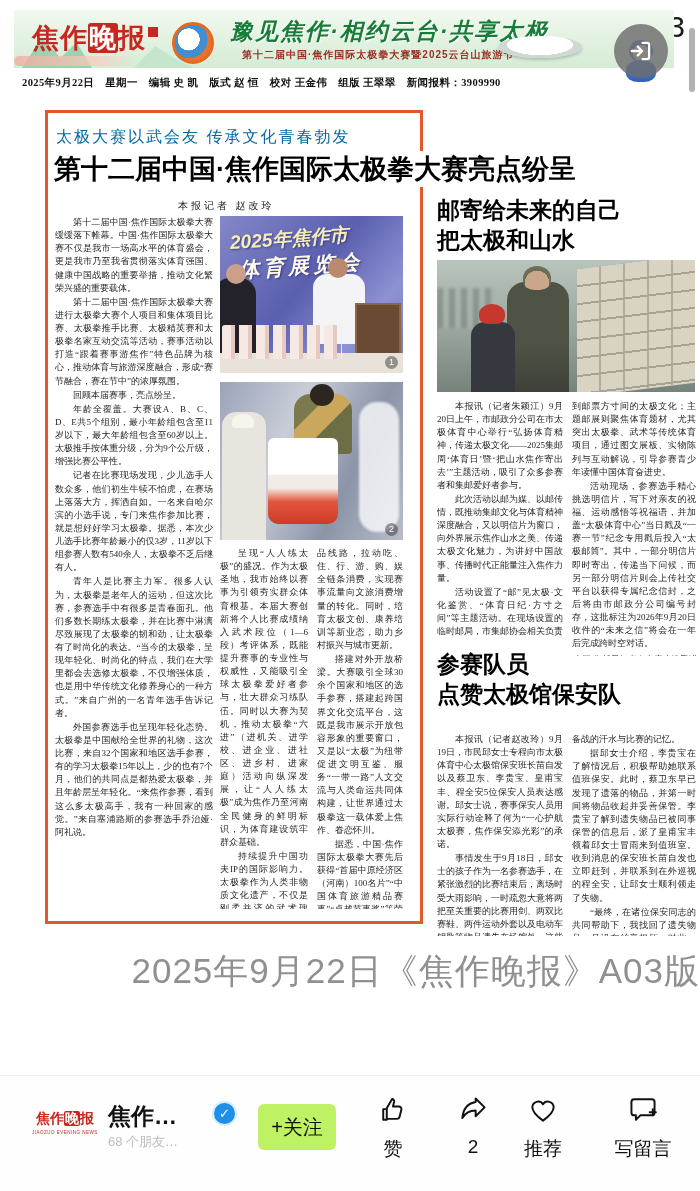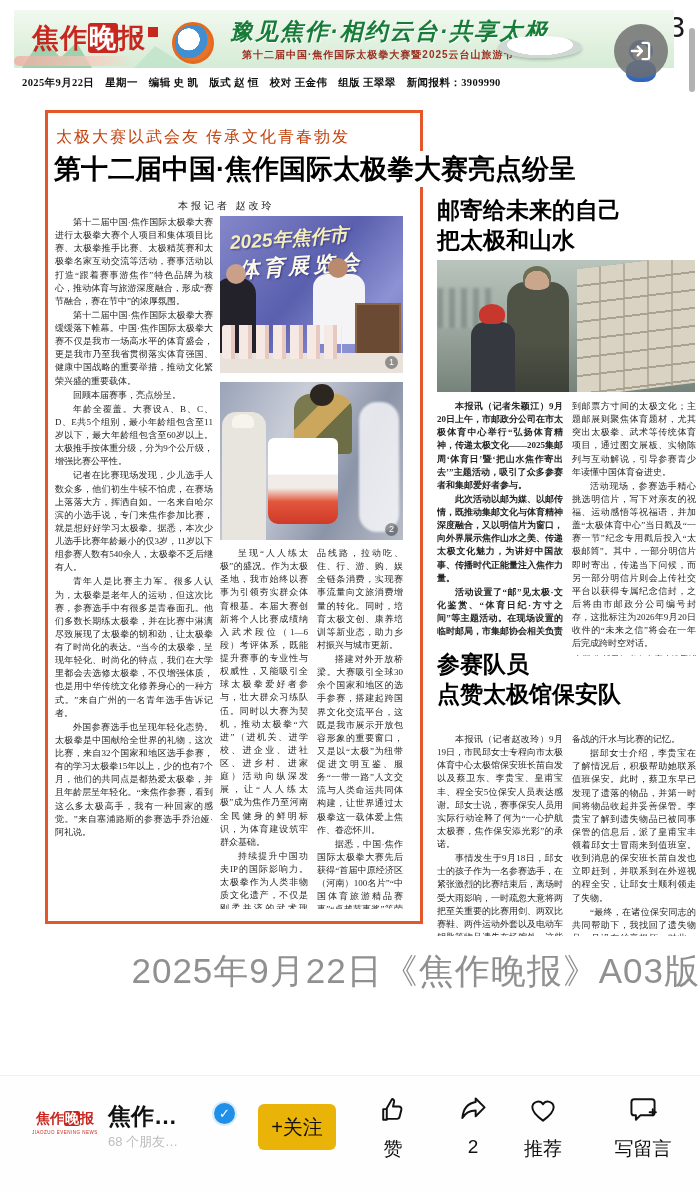--- a/index.html
+++ b/index.html
@@ -39,21 +39,21 @@
                   background:radial-gradient(circle at 50% 58%, #fbe8d0 0 46%, #4a7fd4 47% 100%); }
   .mascot .body { position:absolute; left:0; top:20px; width:30px; height:22px; border-radius:45% 45% 40% 40%;
                   background:linear-gradient(180deg,#4a7fd4,#2f63b8); }
 
   
   .dateline { position:absolute; left:22px; top:76px; width:650px; font-family:"Liberation Serif",serif;
               font-weight:600; font-size:10.5px; color:#111; letter-spacing:.4px; white-space:nowrap; }
 
   
   .main-frame { position:absolute; left:45px; top:110px; width:378px; height:814px; border:3px solid #e4572a; background:#fff; }
-  .kicker { position:absolute; left:56px; top:127px; font-size:16px; color:#c2410c; letter-spacing:2px; white-space:nowrap;font-family:Liberation Serif, serif; }
+  .kicker { position:absolute; left:56px; top:127px; font-size:16px; color:#0369a1; letter-spacing:2px; white-space:nowrap; }
   .headline { position:absolute; left:54px; top:151px; width:545px; background:#fff; font-size:27px; font-weight:bold;
               color:#000; letter-spacing:0; white-space:nowrap; z-index:6; }
   .byline { position:absolute; left:178px; top:199px; font-family:"Liberation Serif",serif; font-size:10px;
             color:#222; letter-spacing:3px; white-space:nowrap; }
 
   .news-text p { font-family:"Liberation Serif",serif; font-size:9px; line-height:1.46; color:#262626;
                  text-align:justify; text-indent:2em; margin-bottom:1px; }
   .news-text p.cont { text-indent:0; }
   .col1 { position:absolute; left:55px; top:216px; width:158px; height:690px; overflow:hidden; }
   .col2 { position:absolute; left:220px; top:547px; width:88px; height:362px; overflow:hidden; }
@@ -104,40 +104,40 @@
                          background:radial-gradient(circle at 50% 70%, #caa78c 0 55%, #6d6f55 56% 100%); }
   .photo3 .boy { position:absolute; left:34px; top:62px; width:44px; height:70px; border-radius:14px 14px 0 0; background:#35383f; }
   .photo3 .boy::before { content:""; position:absolute; left:8px; top:-18px; width:26px; height:20px; border-radius:50% 50% 35% 35%; background:#c8372e; }
   .photo3 .crowd { position:absolute; left:0; top:28px; width:60px; height:40px; opacity:.7;
                    background:repeating-linear-gradient(90deg,#7d8a84 0 6px,#aab5ae 6px 12px); filter:blur(1.5px); }
 
   
   .h2col { position:absolute; font-size:23px; font-weight:bold; color:#000; line-height:1.3; white-space:nowrap; }
   .h2-post  { left:437px; top:196px; }
   .h2-guard { left:437px; top:650px; }
-  .postA  { position:absolute; left:437px; top:400px; width:126px; height:238px; overflow:hidden;font-weight:bold; }
+  .postA  { position:absolute; left:437px; top:400px; width:126px; height:238px; overflow:hidden; }
   .postB  { position:absolute; left:572px; top:400px; width:124px; height:256px; overflow:hidden; }
   .guardA { position:absolute; left:437px; top:733px; width:126px; height:203px; overflow:hidden; }
   .guardB { position:absolute; left:572px; top:733px; width:124px; height:203px; overflow:hidden; }
 
   
   .page-caption { position:absolute; left:0; top:948px; width:100%; text-align:right; font-size:35px;
                   color:#909090; letter-spacing:1px; }
 
   
   .footer { position:absolute; left:0; top:1075px; width:700px; height:116px; background:#fefefe; border-top:1px solid #f0f0f0; }
   .f-logo { position:absolute; left:32px; top:34px; width:66px; text-align:center; }
   .f-logo .l1 { font-family:"Liberation Serif",serif; font-weight:900; font-size:14px; color:#c8271f; white-space:nowrap; }
   .f-logo .l1 .inv { background:#c8271f; color:#fff; border-radius:2px; padding:0 1px; }
   .f-logo .l2 { font-size:4.5px; color:#c8271f; letter-spacing:.5px; margin-top:2px; white-space:nowrap; }
   .f-name { position:absolute; left:108px; top:25px; font-size:23px; font-weight:bold; color:#111; }
   .f-badge { position:absolute; left:214px; top:27px; width:21px; height:21px; border-radius:50%; background:#1f8fe8;
              color:#fff; font-size:13px; line-height:21px; text-align:center; box-shadow:0 0 0 2px #d7ecfd; }
   .f-friends { position:absolute; left:108px; top:57px; font-size:13px; color:#bdbdbd; }
-  .f-follow { position:absolute; left:258px; top:28px; width:78px; height:46px; background:#eab308; border:none;
+  .f-follow { position:absolute; left:258px; top:28px; width:78px; height:46px; background:#bef264; border:none;
               border-radius:6px; font-size:20px; color:#111; font-family:inherit; }
   .f-action { position:absolute; top:18px; width:70px; text-align:center; }
   .f-action .lbl { display:block; margin-top:6px; font-size:19px; color:#111; }
   .fa-like { left:358px; } .fa-share { left:438px; } .fa-rec { left:508px;text-align:center; } .fa-cmt { left:608px; }
 </style>
 </head>
 <body>
 
 <div class="screen">
 
@@ -169,22 +169,22 @@
     </div>
 
     <div class="dateline">2025年9月22日　星期一　编辑 史 凯　版式 赵 恒　校对 王金伟　组版 王翠翠　新闻报料：3909990</div>
 
     <div class="main-frame"></div>
     <div class="kicker">太极大赛以武会友 传承文化青春勃发</div>
     <div class="headline">第十二届中国·焦作国际太极拳大赛亮点纷呈</div>
     <div class="byline">本报记者 赵改玲</div>
 
     <div class="col1 news-text">
+      <p>第十二届中国·焦作国际太极拳大赛缓缓落下帷幕。中国·焦作国际太极拳大赛不仅是我市一场高水平的体育盛会，更是我市乃至我省贯彻落实体育强国、健康中国战略的重要举措，推动文化繁荣兴盛的重要载体。</p>
       <p>第十二届中国·焦作国际太极拳大赛进行太极拳大赛个人项目和集体项目比赛、太极拳推手比赛、太极精英赛和太极拳名家互动交流等活动，赛事活动以打造“跟着赛事游焦作”特色品牌为核心，推动体育与旅游深度融合，形成“赛节融合，赛在节中”的浓厚氛围。</p>
-      <p>第十二届中国·焦作国际太极拳大赛缓缓落下帷幕。中国·焦作国际太极拳大赛不仅是我市一场高水平的体育盛会，更是我市乃至我省贯彻落实体育强国、健康中国战略的重要举措，推动文化繁荣兴盛的重要载体。</p>
       <p>回顾本届赛事，亮点纷呈。</p>
       <p>年龄全覆盖。大赛设A、B、C、D、E共5个组别，最小年龄组包含至11岁以下，最大年龄组包含至60岁以上。太极推手按体重分级，分为9个公斤级，增强比赛公平性。</p>
       <p>记者在比赛现场发现，少儿选手人数众多，他们初生牛犊不怕虎，在赛场上落落大方，挥洒自如。一名来自哈尔滨的小选手说，专门来焦作参加比赛，就是想好好学习太极拳。据悉，本次少儿选手比赛年龄最小的仅3岁，11岁以下组参赛人数有540余人，太极拳不乏后继有人。</p>
       <p>青年人是比赛主力军。很多人认为，太极拳是老年人的运动，但这次比赛，参赛选手中有很多是青春面孔。他们多数长期练太极拳，并在比赛中淋漓尽致展现了太极拳的韧和劲，让太极拳有了时尚化的表达。“当今的太极拳，呈现年轻化、时尚化的特点，我们在大学里都会去选修太极拳，不仅增强体质，也是用中华传统文化修养身心的一种方式。”来自广州的一名青年选手告诉记者。</p>
       <p>外国参赛选手也呈现年轻化态势。太极拳是中国献给全世界的礼物，这次比赛，来自32个国家和地区选手参赛，有的学习太极拳15年以上，少的也有7个月，他们的共同点是都热爱太极拳，并且年龄层呈年轻化。“来焦作参赛，看到这么多太极高手，我有一种回家的感觉。”来自塞浦路斯的参赛选手乔治娅·阿礼说。</p>
     </div>
 
     <div class="photo photo1">
       <div class="banner-t1">2025年焦作市</div>
       <div class="banner-t2">体育展览会</div>

